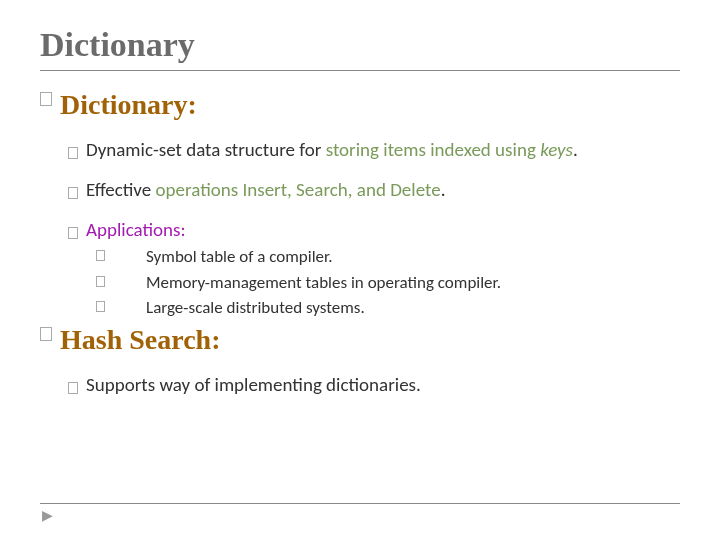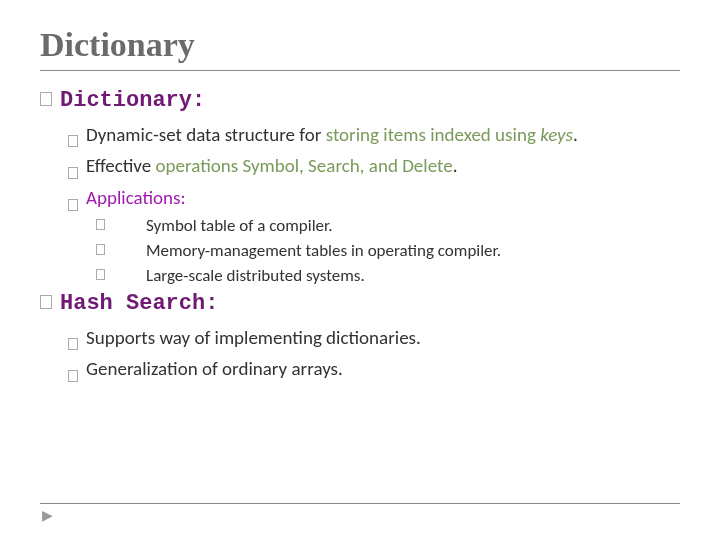--- a/index.html
+++ b/index.html
@@ -23,22 +23,22 @@
     margin-bottom: 16px;
     font-family: Georgia, serif;
   }
   .bullet-l1 {
     display: flex;
     align-items: flex-start;
     margin: 2px 0 6px 0;
   }
   .bullet-l2 {
     display: flex;
-    align-items: flex-end;
-    margin: 7px 0 4px 28px;
+    align-items: center;
+    margin: 15px 0 4px 28px;
   }
   .bullet-l3 {
     display: flex;
     align-items: flex-start;
     margin: 0 0 3px 56px;
     gap: 33px;
   }
   .marker {
     display: inline-block;
     width: 12px;
@@ -52,24 +52,24 @@
     width: 10px;
     height: 12px;
     margin-top: 5px;
   }
   .marker.xs {
     width: 9px;
     height: 11px;
     margin-top: 4px;
   }
   .heading-red {
-    font-family: Liberation Mono, monospace;
-    font-size: 22px;
+    font-family: Liberation Serif, serif;
+    font-size: 28px;
     font-weight: 600;
-    color: #701a75;
+    color: #a16207;
     line-height: 1.3;
   }
   .body-text {
     font-family: 'Gill Sans', 'Segoe UI', Calibri, sans-serif;
     font-size: 19px;
     color: #333;
     line-height: 1.3;
   }
   .body-text-sm {
     font-family: 'Gill Sans', 'Segoe UI', Calibri, sans-serif;
@@ -110,21 +110,21 @@
   <div class="bullet-l2">
     <span class="marker sm"></span>
     <span class="body-text">
       <span>Dynamic-set data structure for </span><span class="accent-green">storing items indexed using </span><span class="accent-green-italic">keys</span><span>.</span>
     </span>
   </div>
 
   <div class="bullet-l2">
     <span class="marker sm"></span>
     <span class="body-text">
-      <span>Effective </span><span class="accent-green">operations Symbol, Search, and Delete</span><span>.</span>
+      <span>Effective </span><span class="accent-green">operations Insert, Search, and Delete</span><span>.</span>
     </span>
   </div>
 
   <div class="bullet-l2">
     <span class="marker sm"></span>
     <span class="body-text accent-purple">Applications:</span>
   </div>
 
   <div class="bullet-l3">
     <span class="marker xs"></span>
@@ -141,20 +141,16 @@
 
   <div class="bullet-l1">
     <span class="marker"></span>
     <span class="heading-red">Hash Search:</span>
   </div>
 
   <div class="bullet-l2">
     <span class="marker sm"></span>
     <span class="body-text">Supports way of implementing dictionaries.</span>
   </div>
-  <div class="bullet-l2">
-    <span class="marker sm"></span>
-    <span class="body-text">Generalization of ordinary arrays.</span>
-  </div>
 </div>
 
 <div class="footer-line"></div>
 <div class="footer-arrow">▶</div>
 
 </body></html>

